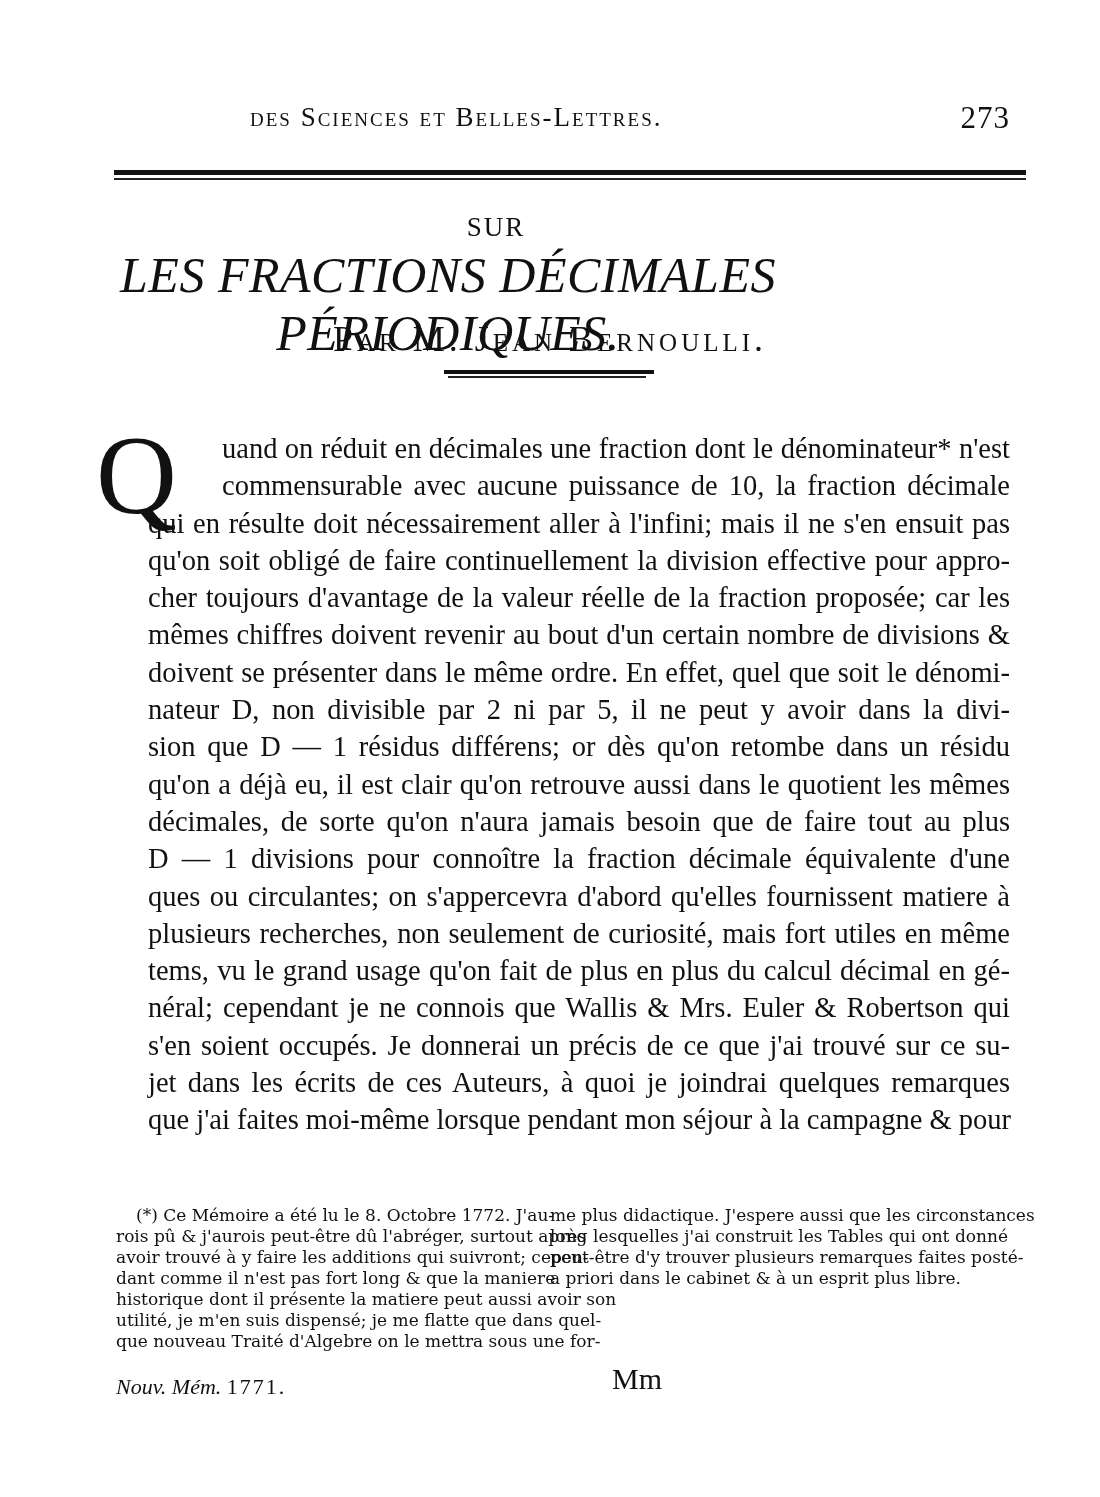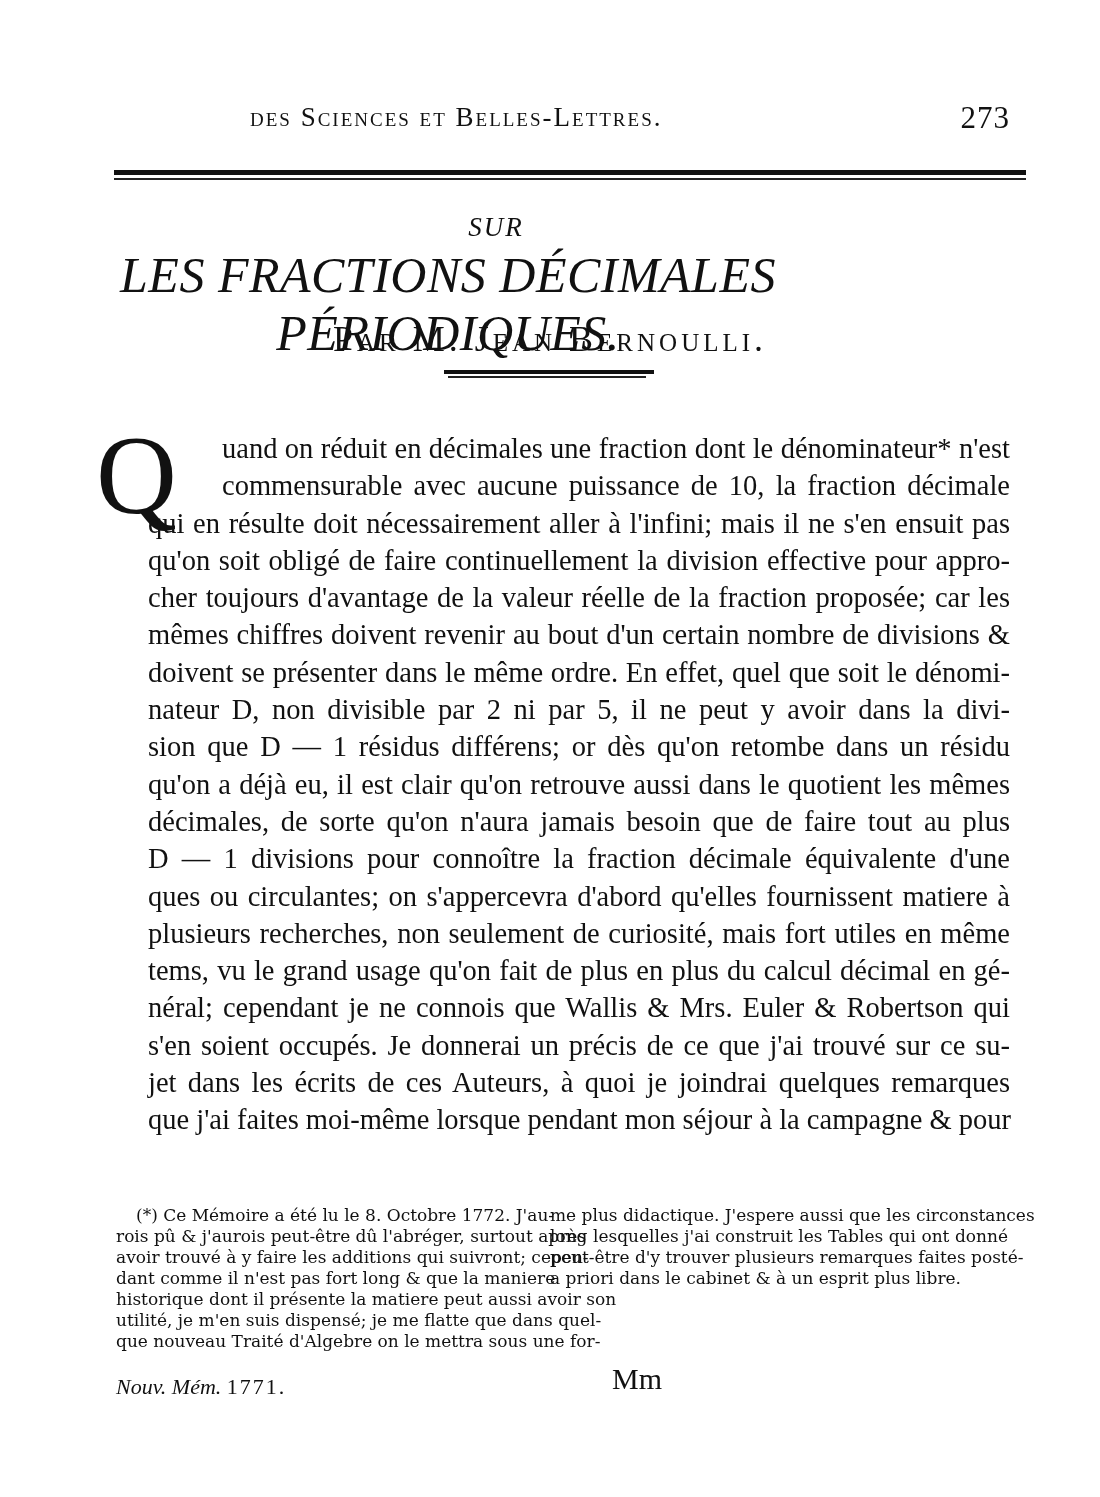--- a/index.html
+++ b/index.html
@@ -13,21 +13,21 @@
     }
     .running-head .title { position: absolute; left: 60px; top: 2px; }
     .running-head .folio { position: absolute; right: 0; top: 0; font-size: 31px; letter-spacing: 1px; }
     .head-rule {
       position: absolute; left: 114px; top: 170px; width: 912px; height: 12px;
     }
     .head-rule .thick { position: absolute; left: 0; right: 0; top: 0; height: 5px; background: #111; }
     .head-rule .thin { position: absolute; left: 0; right: 0; top: 8px; height: 2px; background: #222; }
     .sur {
       position: absolute; left: 0; width: 992px; top: 212px; text-align: center;
-      font-style: italic; font-size: 27px; letter-spacing: 2px;
+      font-size: 27px; letter-spacing: 2px;
     }
     .main-title {
       position: absolute; left: 0; width: 896px; top: 246px; text-align: center;
       font-style: italic; font-size: 50px; letter-spacing: 0.5px;
     }
     .author {
       position: absolute; left: 0; width: 1100px; top: 318px; text-align: center;
       font-size: 36px; font-variant: small-caps; letter-spacing: 4px;
     }
     .title-rule {

